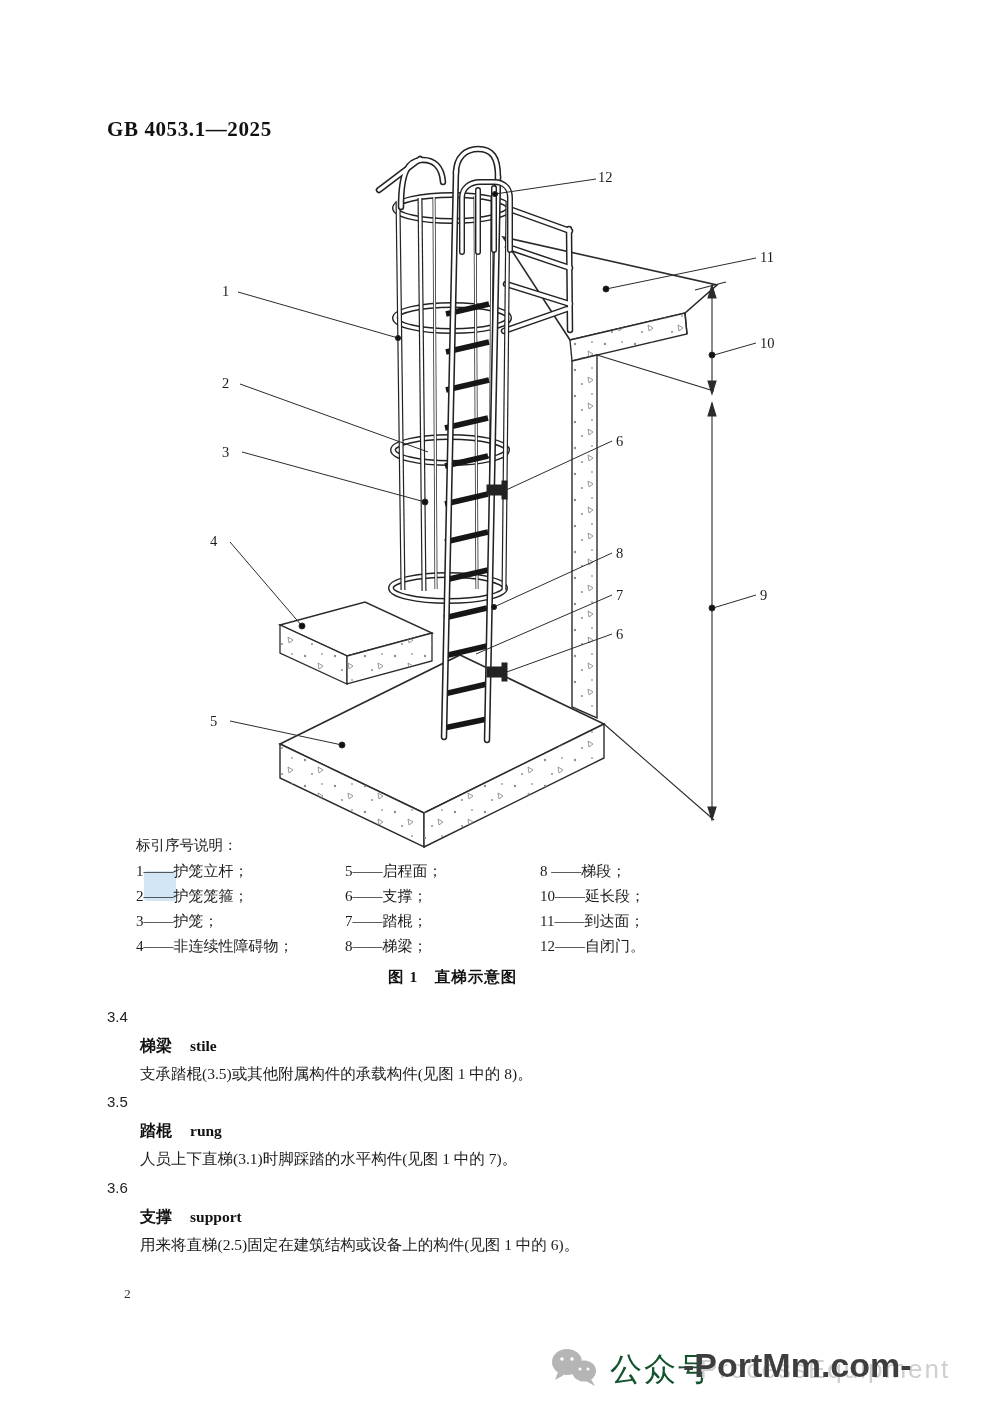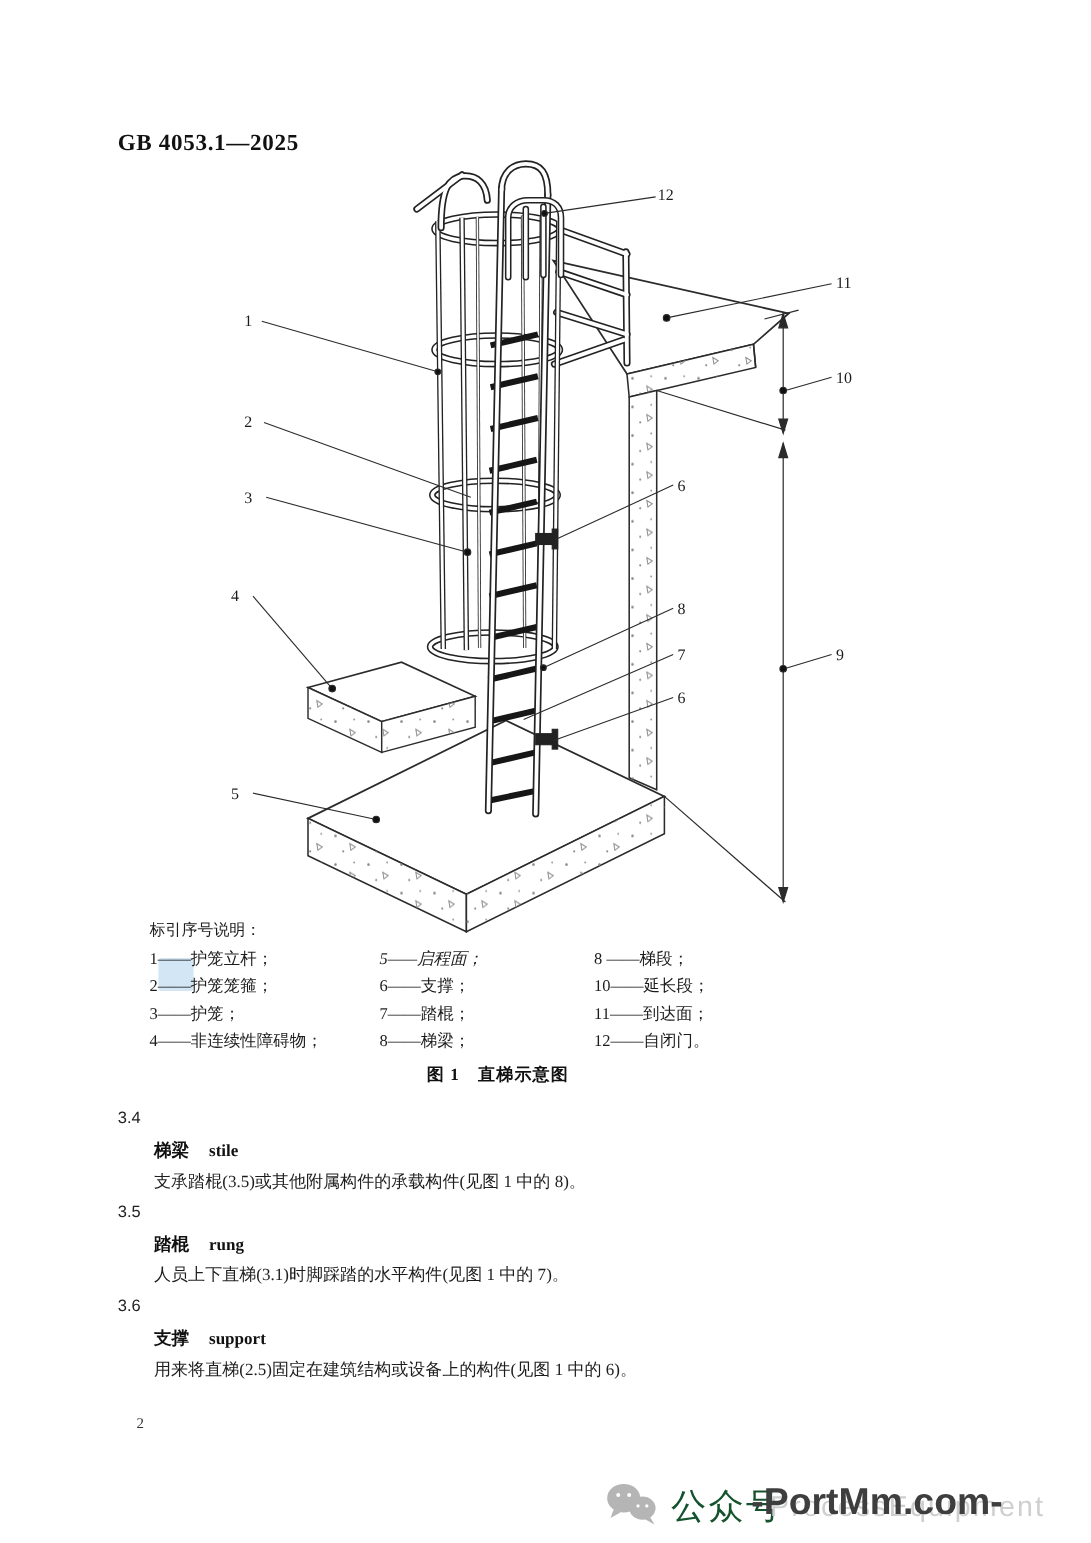--- a/index.html
+++ b/index.html
@@ -232,21 +232,21 @@
   </svg>
 
   <div class="abs hl-square" style="left:144px;top:871px;width:32px;height:30px;"></div>
   <div class="abs legend-title" style="left:136px;top:836px;">标引序号说明：</div>
 
   <div class="abs legend-item" style="left:136px;top:862px;">1——护笼立杆；</div>
   <div class="abs legend-item" style="left:136px;top:887px;">2——护笼笼箍；</div>
   <div class="abs legend-item" style="left:136px;top:912px;">3——护笼；</div>
   <div class="abs legend-item" style="left:136px;top:937px;">4——非连续性障碍物；</div>
 
-  <div class="abs legend-item" style="left:345px;top:862px;font-style:italic;">5——启程面；</div>
+  <div class="abs legend-item" style="left:345px;top:862px;">5——启程面；</div>
   <div class="abs legend-item" style="left:345px;top:887px;">6——支撑；</div>
   <div class="abs legend-item" style="left:345px;top:912px;">7——踏棍；</div>
   <div class="abs legend-item" style="left:345px;top:937px;">8——梯梁；</div>
 
   <div class="abs legend-item" style="left:540px;top:862px;">8 ——梯段；</div>
   <div class="abs legend-item" style="left:540px;top:887px;">10——延长段；</div>
   <div class="abs legend-item" style="left:540px;top:912px;">11——到达面；</div>
   <div class="abs legend-item" style="left:540px;top:937px;">12——自闭门。</div>
 
   <div class="abs caption" style="left:388px;top:967px;">图 1　直梯示意图</div>

